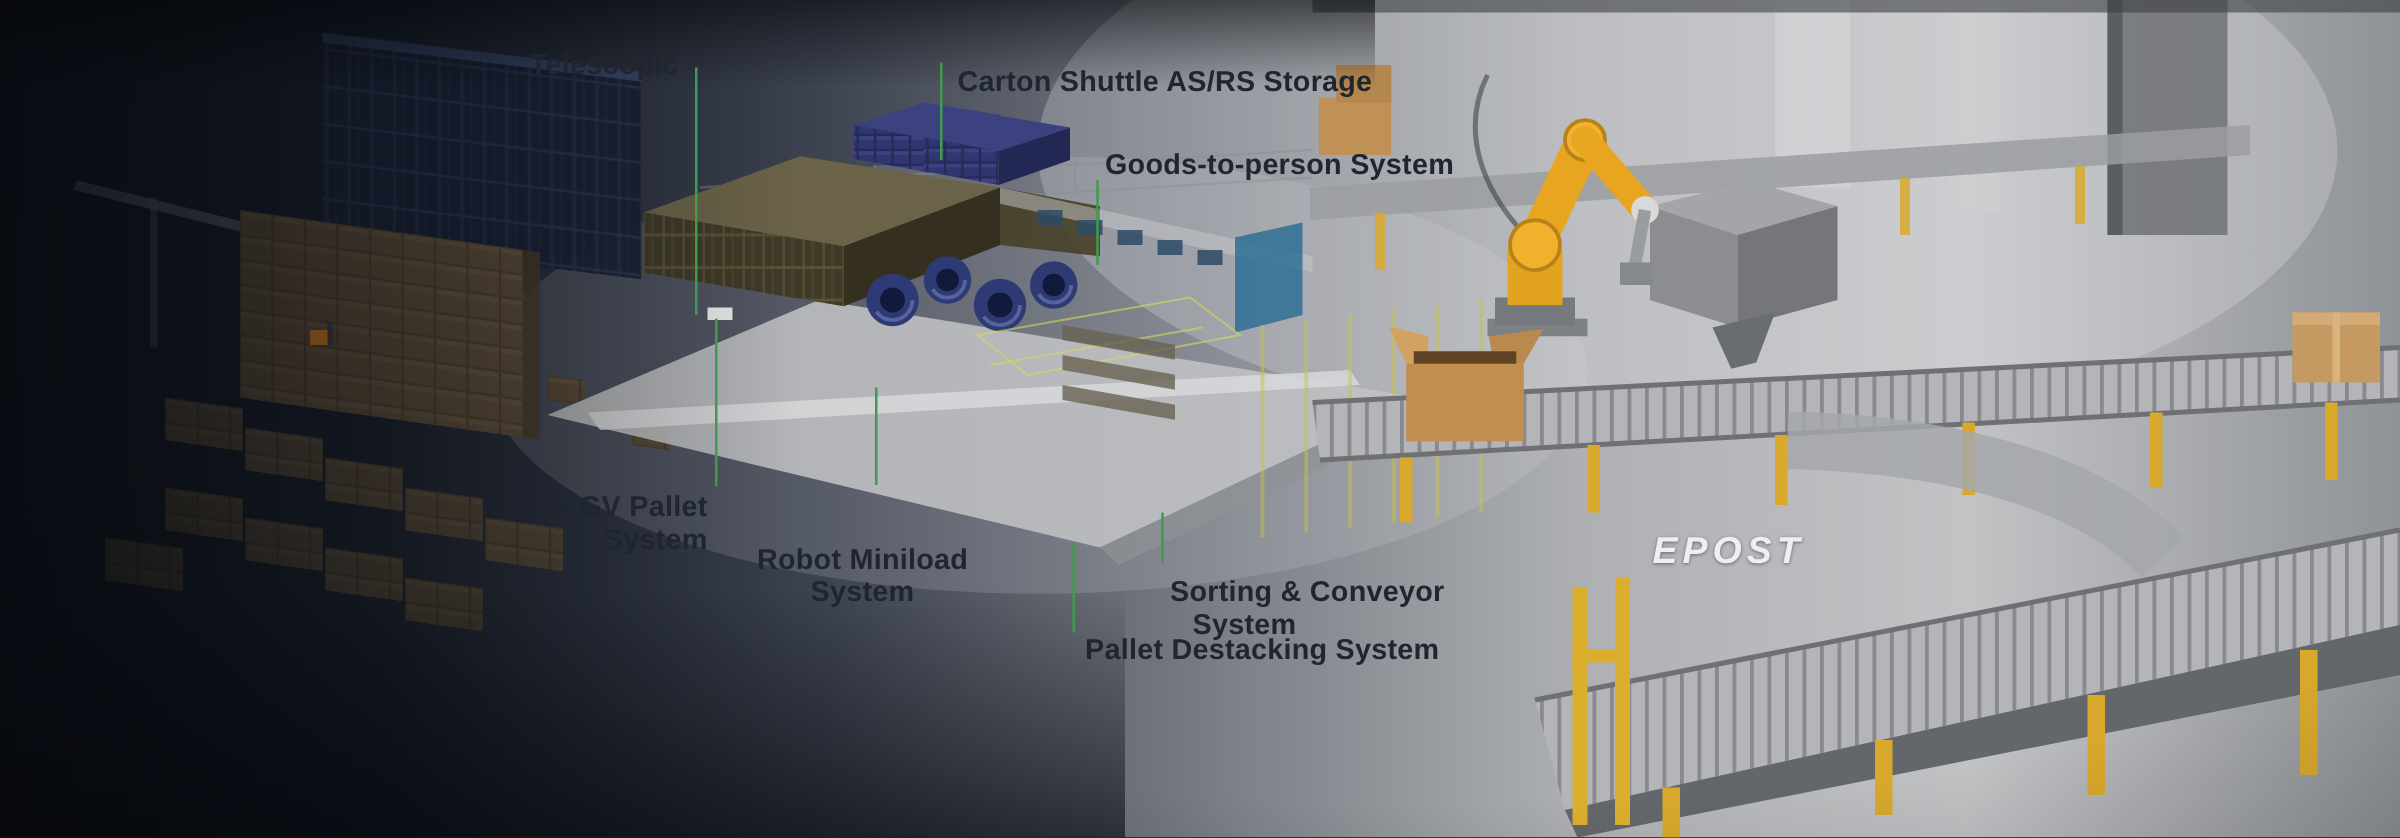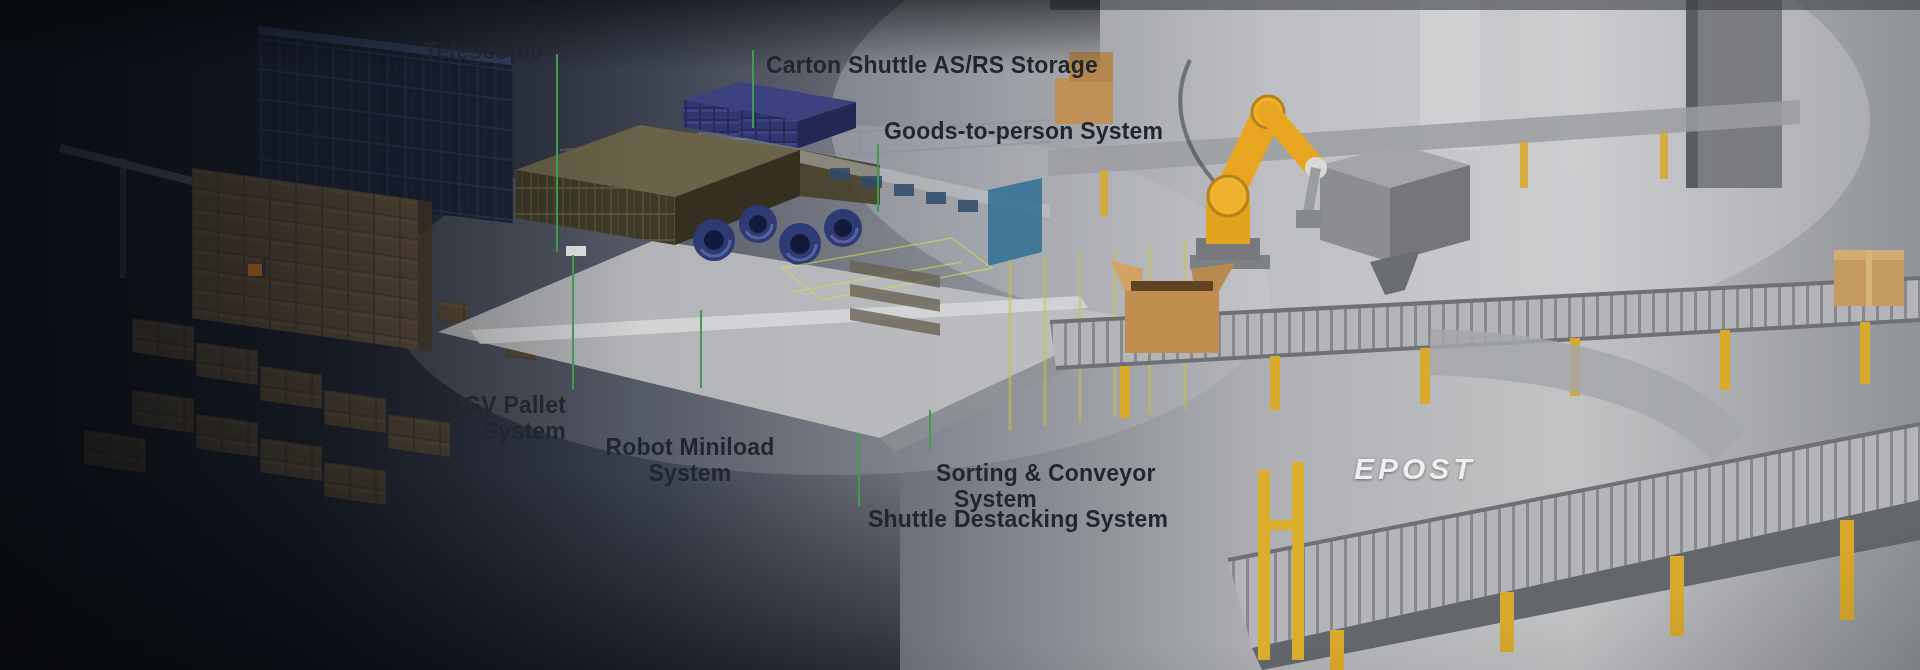--- a/index.html
+++ b/index.html
@@ -393,17 +393,17 @@
   <div class="label align-center" style="left:600px; width:180px; top:392px;margin-top:42px;">
     <div>Robot Miniload</div>
     <div>System</div>
   </div>
 
   <div class="label" style="left:936px; top:447px;margin-top:13px;">
     <div>Sorting &amp; Conveyor</div>
     <div class="indent-2">System</div>
   </div>
 
-  <div class="label" style="left:868px; top:506px;">Shuttle Destacking System</div>
-
-  <div class="logo" style="left:1322px; top:452px;margin-left:32px;">EPOST</div>
+  <div class="label" style="left:868px; top:506px;">Pallet Destacking System</div>
+
+  <div class="logo" style="left:1322px; top:424px;">EPOST</div>
 
 </div>
 
 </body></html>

